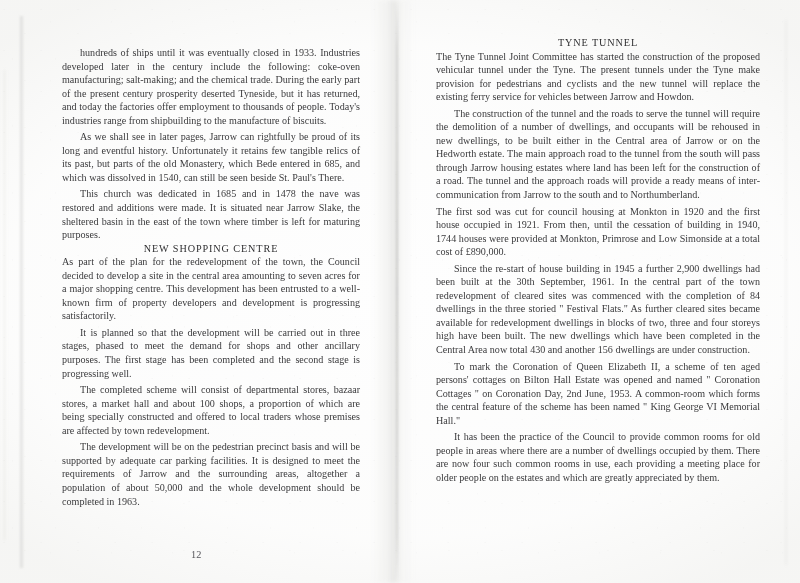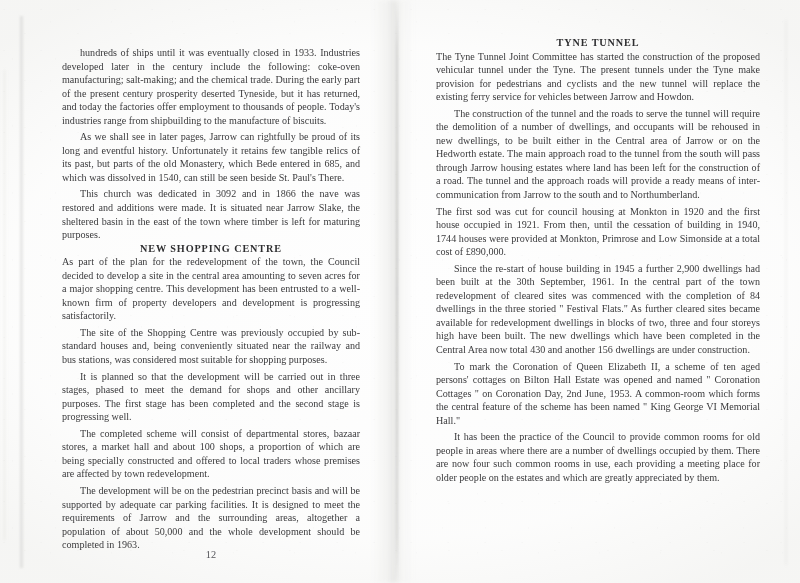--- a/index.html
+++ b/index.html
@@ -113,34 +113,34 @@
     text-indent: 18px;
     hyphens: none;
   }
   p.para + p.para { margin-top: 3px; }
   p.para.no-indent { text-indent: 0; }
 
   h2.heading {
     margin: 0;
     text-align: center;
     font-size: 10.2px;
-    font-weight: bold;
+    font-weight: normal;
     letter-spacing: 0.9px;
     color: #2e2e30;
     text-indent: 0;
   }
   .heading-gap-top { margin-top: 27px; }
   .heading-gap-bottom { margin-bottom: 11px; }
   .heading-gap-top-sm { margin-top: 21px; }
 
   .folio {
     position: absolute;
     font-size: 10.3px;
     color: #55555a;
-    text-align: center;
+    text-align: left;
     width: 40px;
   }
   .folio-left  { left: 191px; top: 549px; }
 
   
   .grain {
     position: absolute;
     inset: 0;
     opacity: 0.5;
     pointer-events: none;
@@ -162,26 +162,25 @@
   <div class="edge-left"></div>
   <div class="gutter"></div>
   <div class="gutter-line"></div>
   <div class="edge-right"></div>
 
   <div class="page page-left">
     <div class="col col-left">
 
       <p class="para">hundreds of ships until it was eventually closed in 1933. Industries developed later in the century include the following: coke-oven manufacturing; salt-making; and the chemical trade.  During the early part of the present century prosperity deserted Tyneside, but it has returned, and today the factories offer employment to thousands of people.  Today's industries range from shipbuilding to the manufacture of biscuits.</p>
       <p class="para">As we shall see in later pages, Jarrow can rightfully be proud of its long and eventful history.  Unfortunately it retains few tangible relics of its past, but parts of the old Monastery, which Bede entered in 685, and which was dissolved in 1540, can still be seen beside St. Paul's There.</p>
-      <p class="para">This church was dedicated in 3092 and in 1866 the nave was restored and additions were made.  It is situated near Jarrow Slake, the sheltered basin in the east of the town where timber is left for maturing purposes.</p>
+      <p class="para">This church was dedicated in 1685 and in 1478 the nave was restored and additions were made.  It is situated near Jarrow Slake, the sheltered basin in the east of the town where timber is left for maturing purposes.</p>
 
       <h2 class="heading heading-gap-top heading-gap-bottom">NEW SHOPPING CENTRE</h2>
 
       <p class="para no-indent">As part of the plan for the redevelopment of the town, the Council decided to develop a site in the central area amounting to seven acres for a major shopping centre.  This development has been entrusted to a well-known firm of property developers and development is progressing satisfactorily.</p>
-      <p class="para">The site of the Shopping Centre was previously occupied by sub-standard houses and, being conveniently situated near the railway and bus stations, was considered most suitable for shopping purposes.</p>
       <p class="para">It is planned so that the development will be carried out in three stages, phased to meet the demand for shops and other ancillary purposes.  The first stage has been completed and the second stage is progressing well.</p>
       <p class="para">The completed scheme will consist of departmental stores, bazaar stores, a market hall and about 100 shops, a proportion of which are being specially constructed and offered to local traders whose premises are affected by town redevelopment.</p>
       <p class="para">The development will be on the pedestrian precinct basis and will be supported by adequate car parking facilities. It is designed to meet the requirements of Jarrow and the surrounding areas, altogether a population of about 50,000 and the whole development should be completed in 1963.</p>
     </div>
 
     <div class="folio folio-left">12</div>
   </div>
 
   <div class="page page-right">
     <div class="col col-right">

